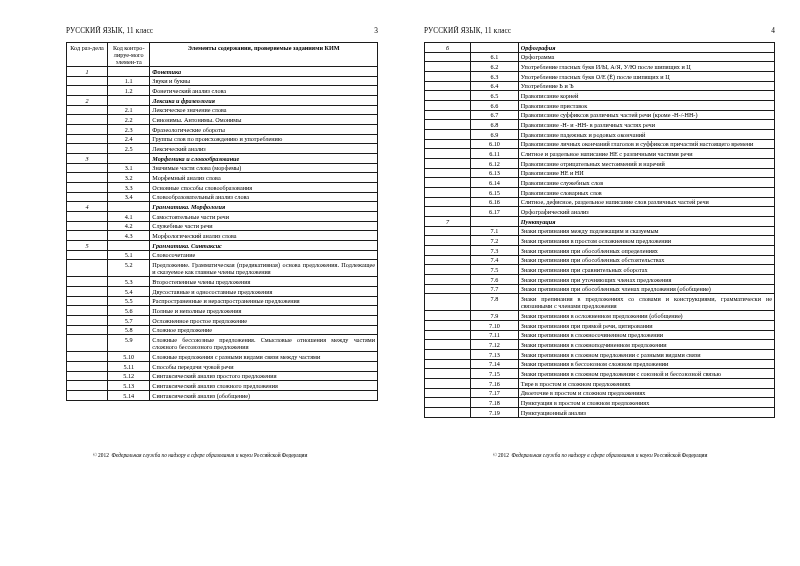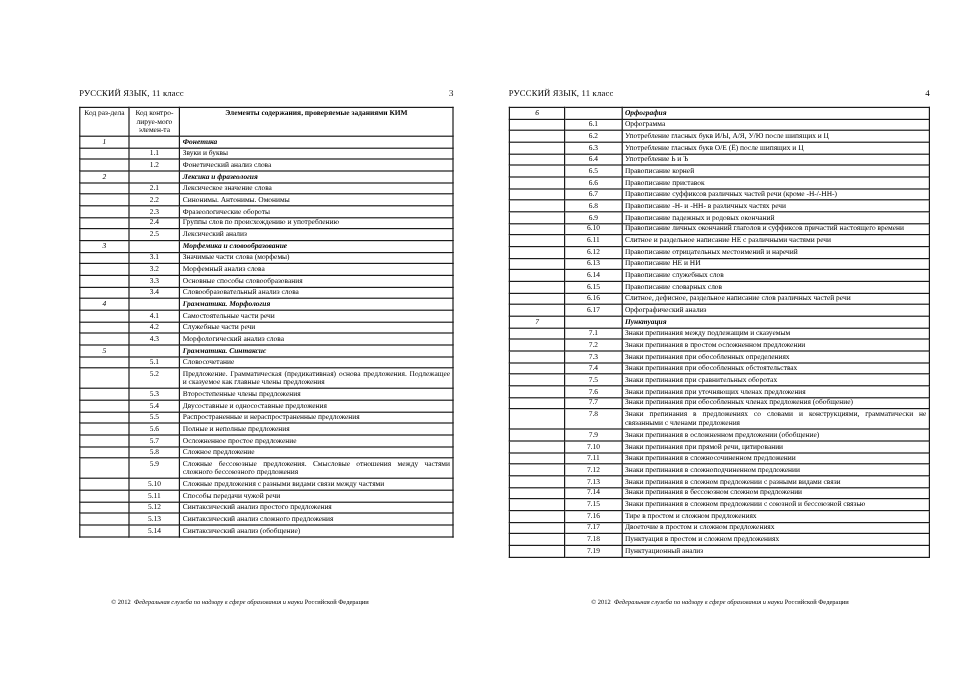--- a/index.html
+++ b/index.html
@@ -17,21 +17,20 @@
   .spread {
     display: flex;
     width: 800px;
     height: 566px;
   }
   .page {
     position: relative;
     width: 400px;
     height: 476px;
     box-sizing: border-box;
-    margin-top: 47px;
   }
   .page-left  { padding: 26px 22px 0 66px; }
   .page-right { padding: 26px 25px 0 24px; }
 
   .page-head {
     display: flex;
     align-items: baseline;
     justify-content: space-between;
     font-size: 7.2px;
     letter-spacing: 0.15px;

